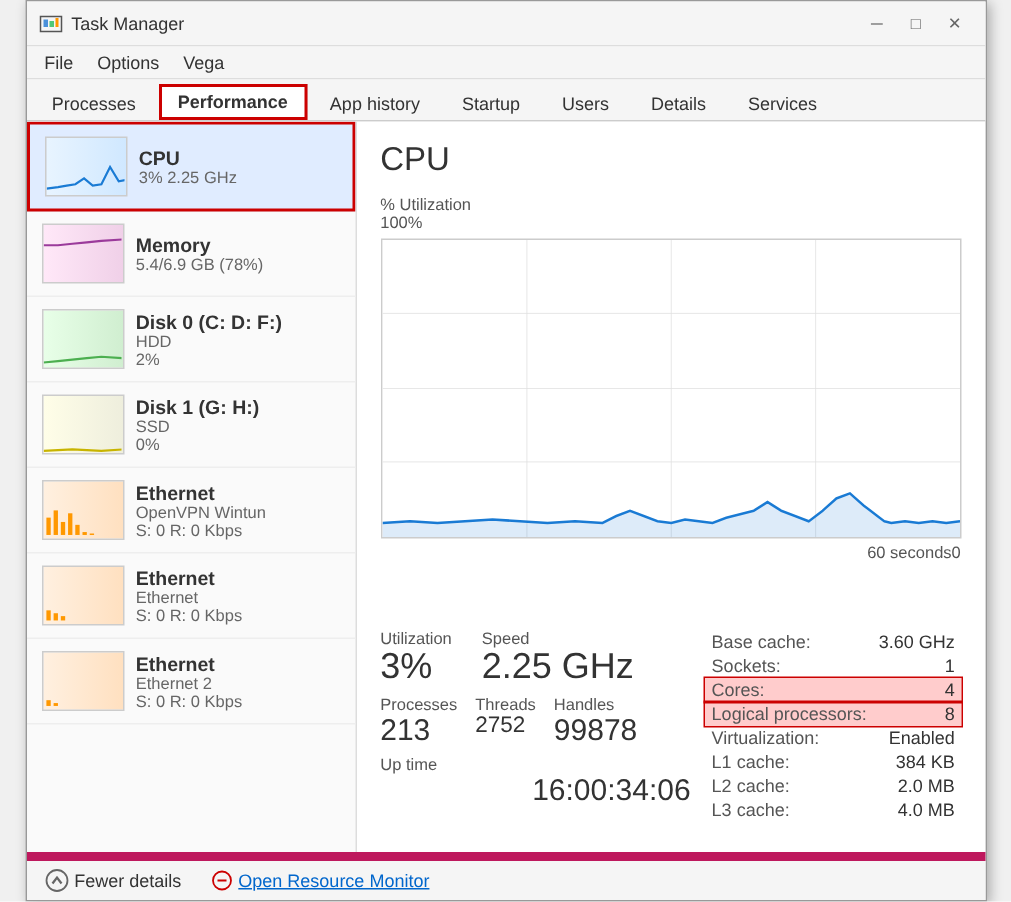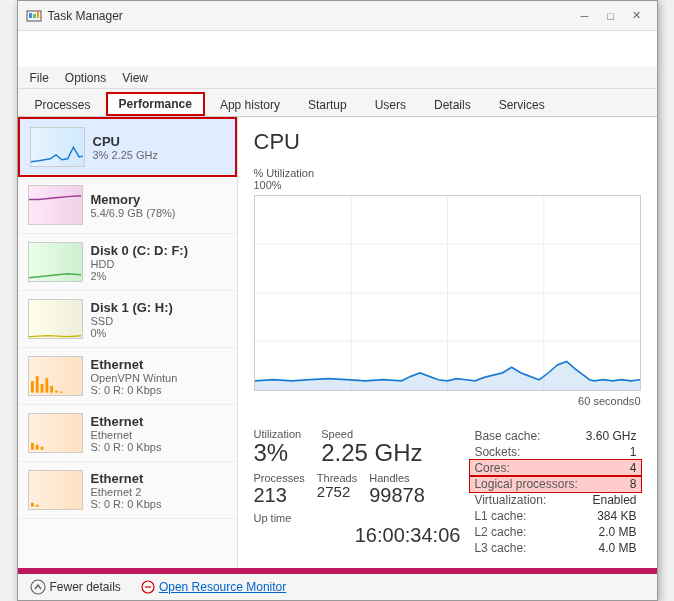--- a/index.html
+++ b/index.html
@@ -57,21 +57,20 @@
       align-items: center;
       justify-content: center;
     }
     .menubar {
       height: 22px;
       background: #f5f5f5;
       border-bottom: 1px solid #ddd;
       display: flex;
       align-items: center;
       padding: 0 4px;
-      margin-top: 36px;
     }
     .menu-item {
       padding: 2px 8px;
       font-size: 12px;
       color: #333;
       cursor: pointer;
     }
     .tabbar {
       height: 28px;
       background: #f5f5f5;
@@ -286,21 +285,21 @@
     <div class="titlebar-controls">
       <button class="titlebar-btn">─</button>
       <button class="titlebar-btn">□</button>
       <button class="titlebar-btn close">✕</button>
     </div>
   </div>
 
   <div class="menubar">
     <span class="menu-item">File</span>
     <span class="menu-item">Options</span>
-    <span class="menu-item">View</span>
+    <span class="menu-item">Vega</span>
   </div>
 
   <div class="tabbar">
     <div class="tab">Processes</div>
     <div class="tab active">Performance</div>
     <div class="tab">App history</div>
     <div class="tab">Startup</div>
     <div class="tab">Users</div>
     <div class="tab">Details</div>
     <div class="tab">Services</div>
@@ -435,21 +434,21 @@
 
           <polygon points="0,162 20,161 40,162 60,161 80,160 100,161 120,162 140,161 160,162 170,158 180,155 190,158 200,161 210,162 220,160 230,161 240,162 250,159 260,157 270,155 280,150 290,155 300,158 310,161 320,155 330,148 340,145 350,152 360,158 365,161 370,162 380,161 390,162 400,161 410,162 420,161 420,170 0,170" fill="rgba(26,123,212,0.15)"></polygon>
         </svg>
       </div>
 
       <div class="chart-time-labels">
         <span>60 seconds</span>
         <span>0</span>
       </div>
 
-      <div style="display: flex; gap: 10px;">
+      <div style="display: flex; gap: 10px; margin-top: 24px;">
 
         <div style="flex: 1;">
           <div style="display: flex; gap: 20px; margin-bottom: 4px;">
             <div class="stat-block">
               <div class="stat-label">Utilization</div>
               <div class="stat-value">3%</div>
             </div>
             <div class="stat-block">
               <div class="stat-label">Speed</div>
               <div class="stat-value">2.25 GHz</div>

